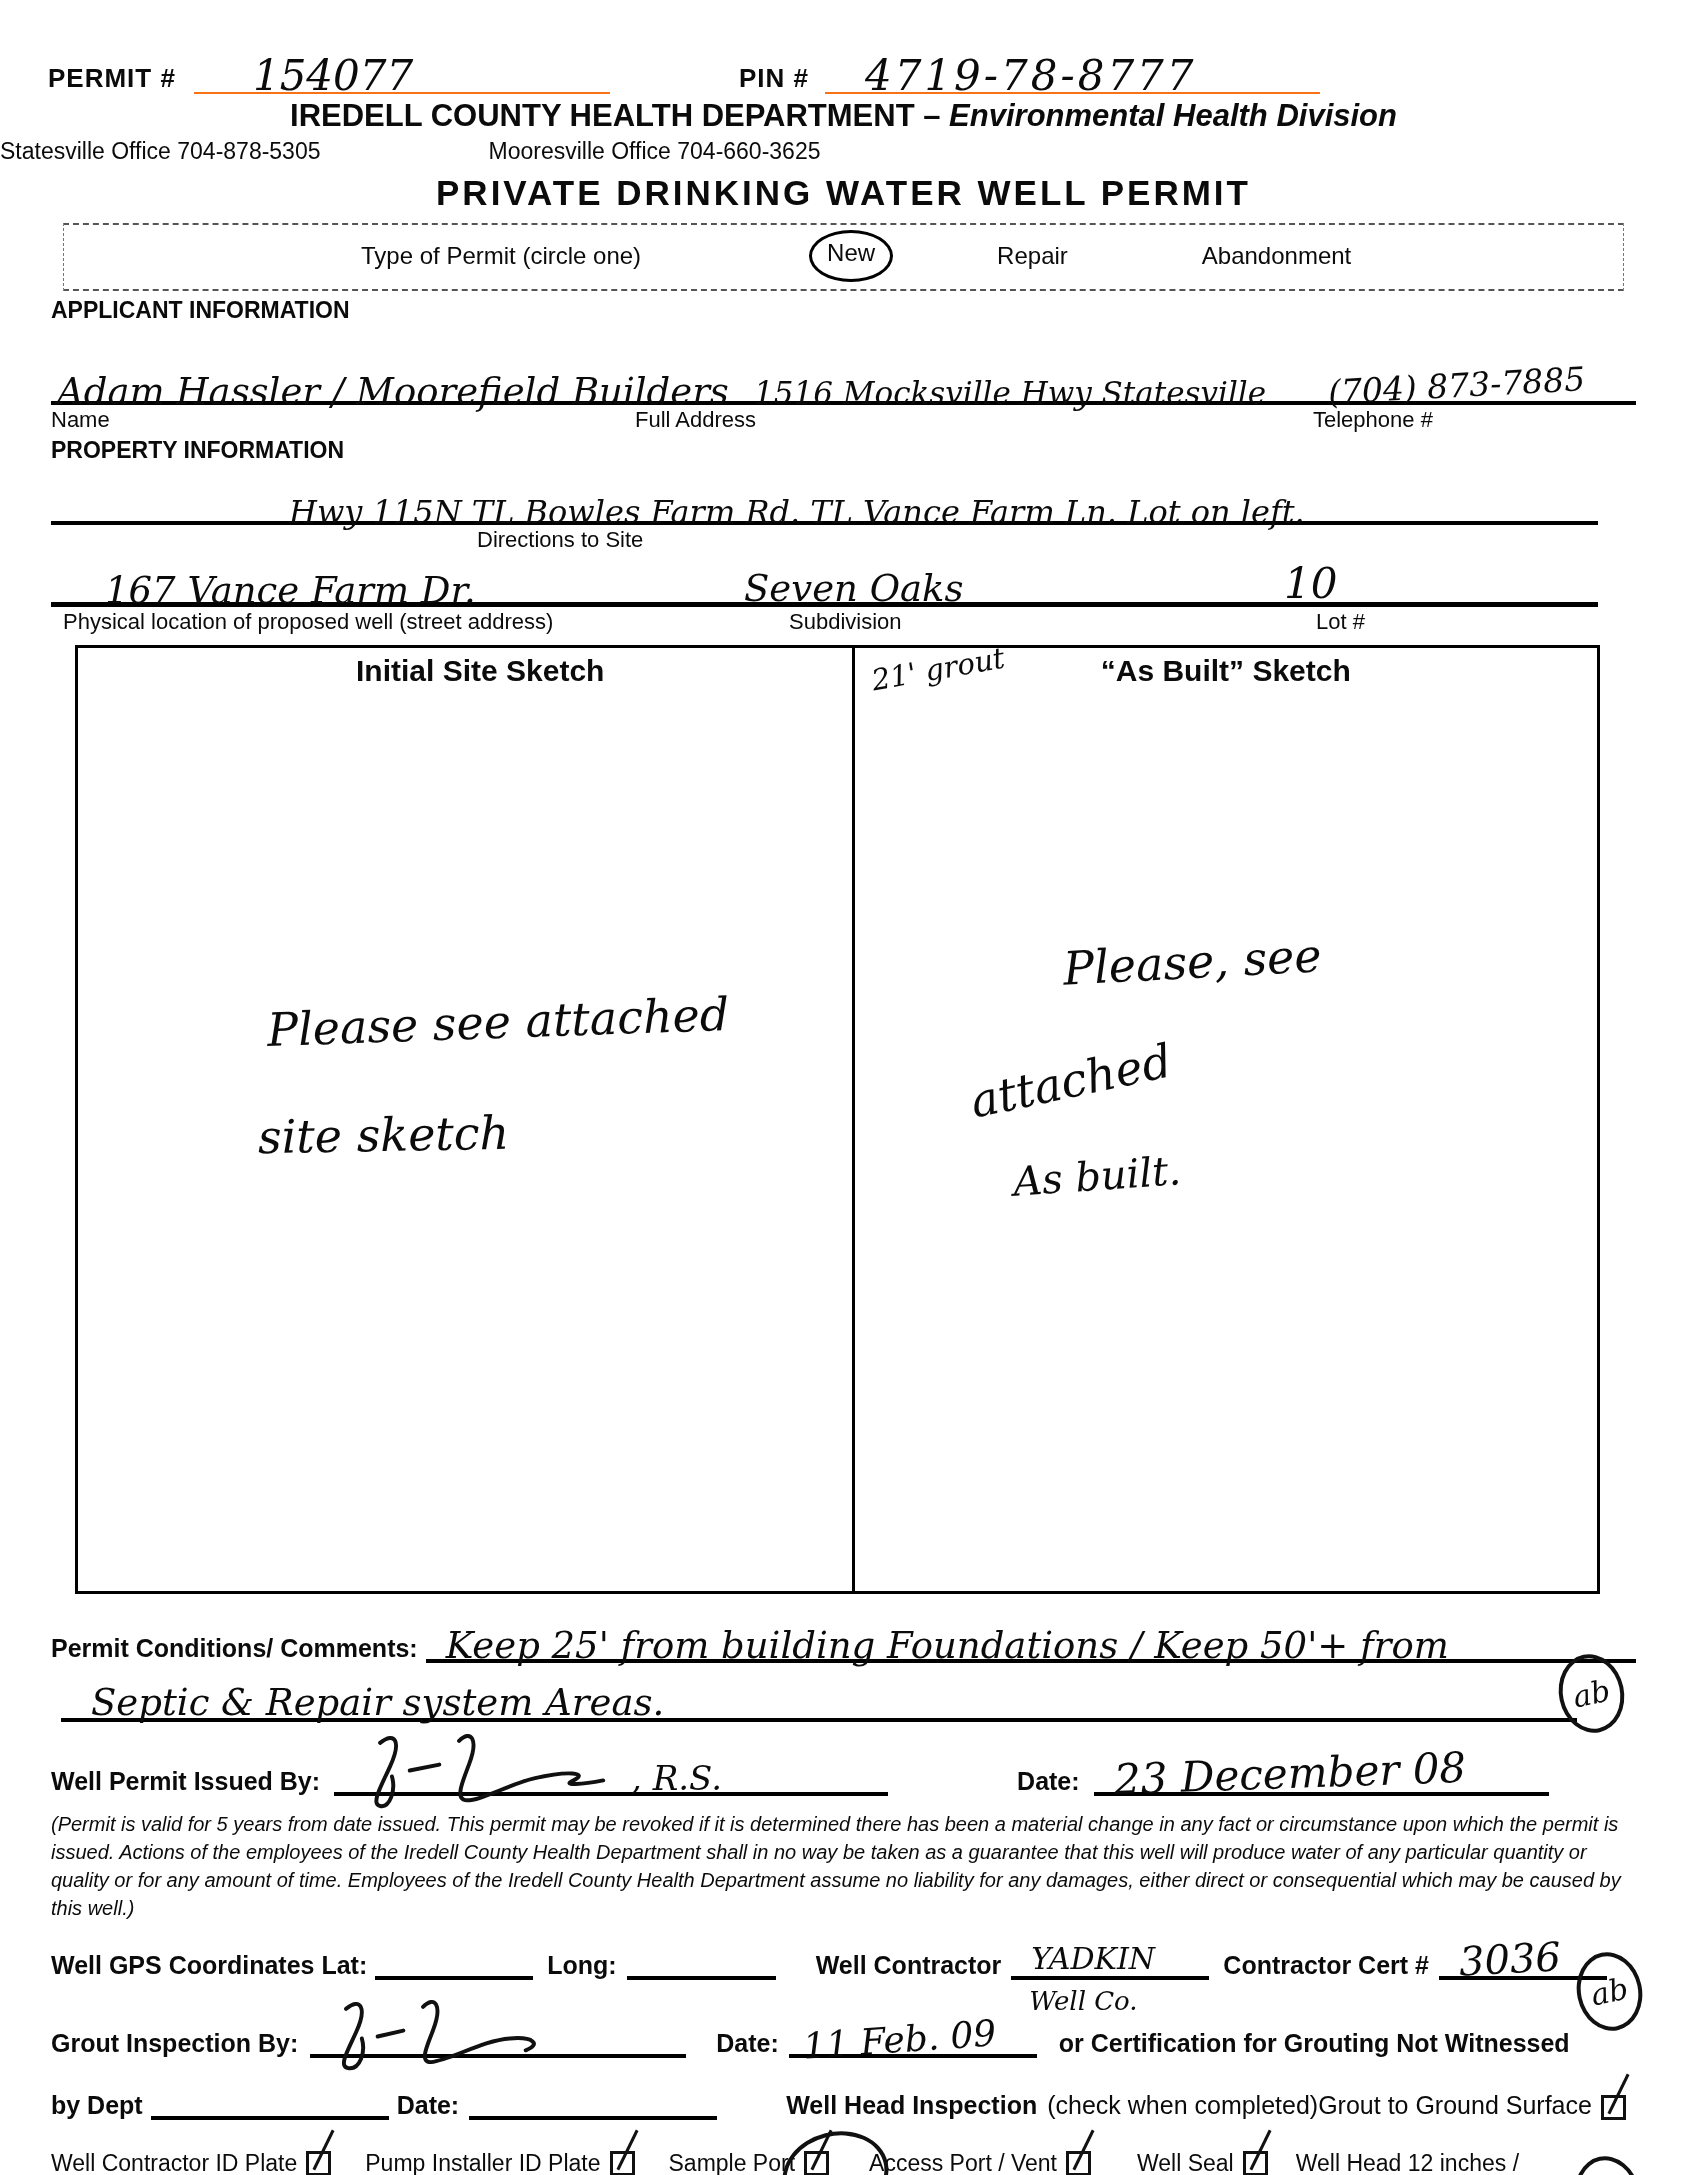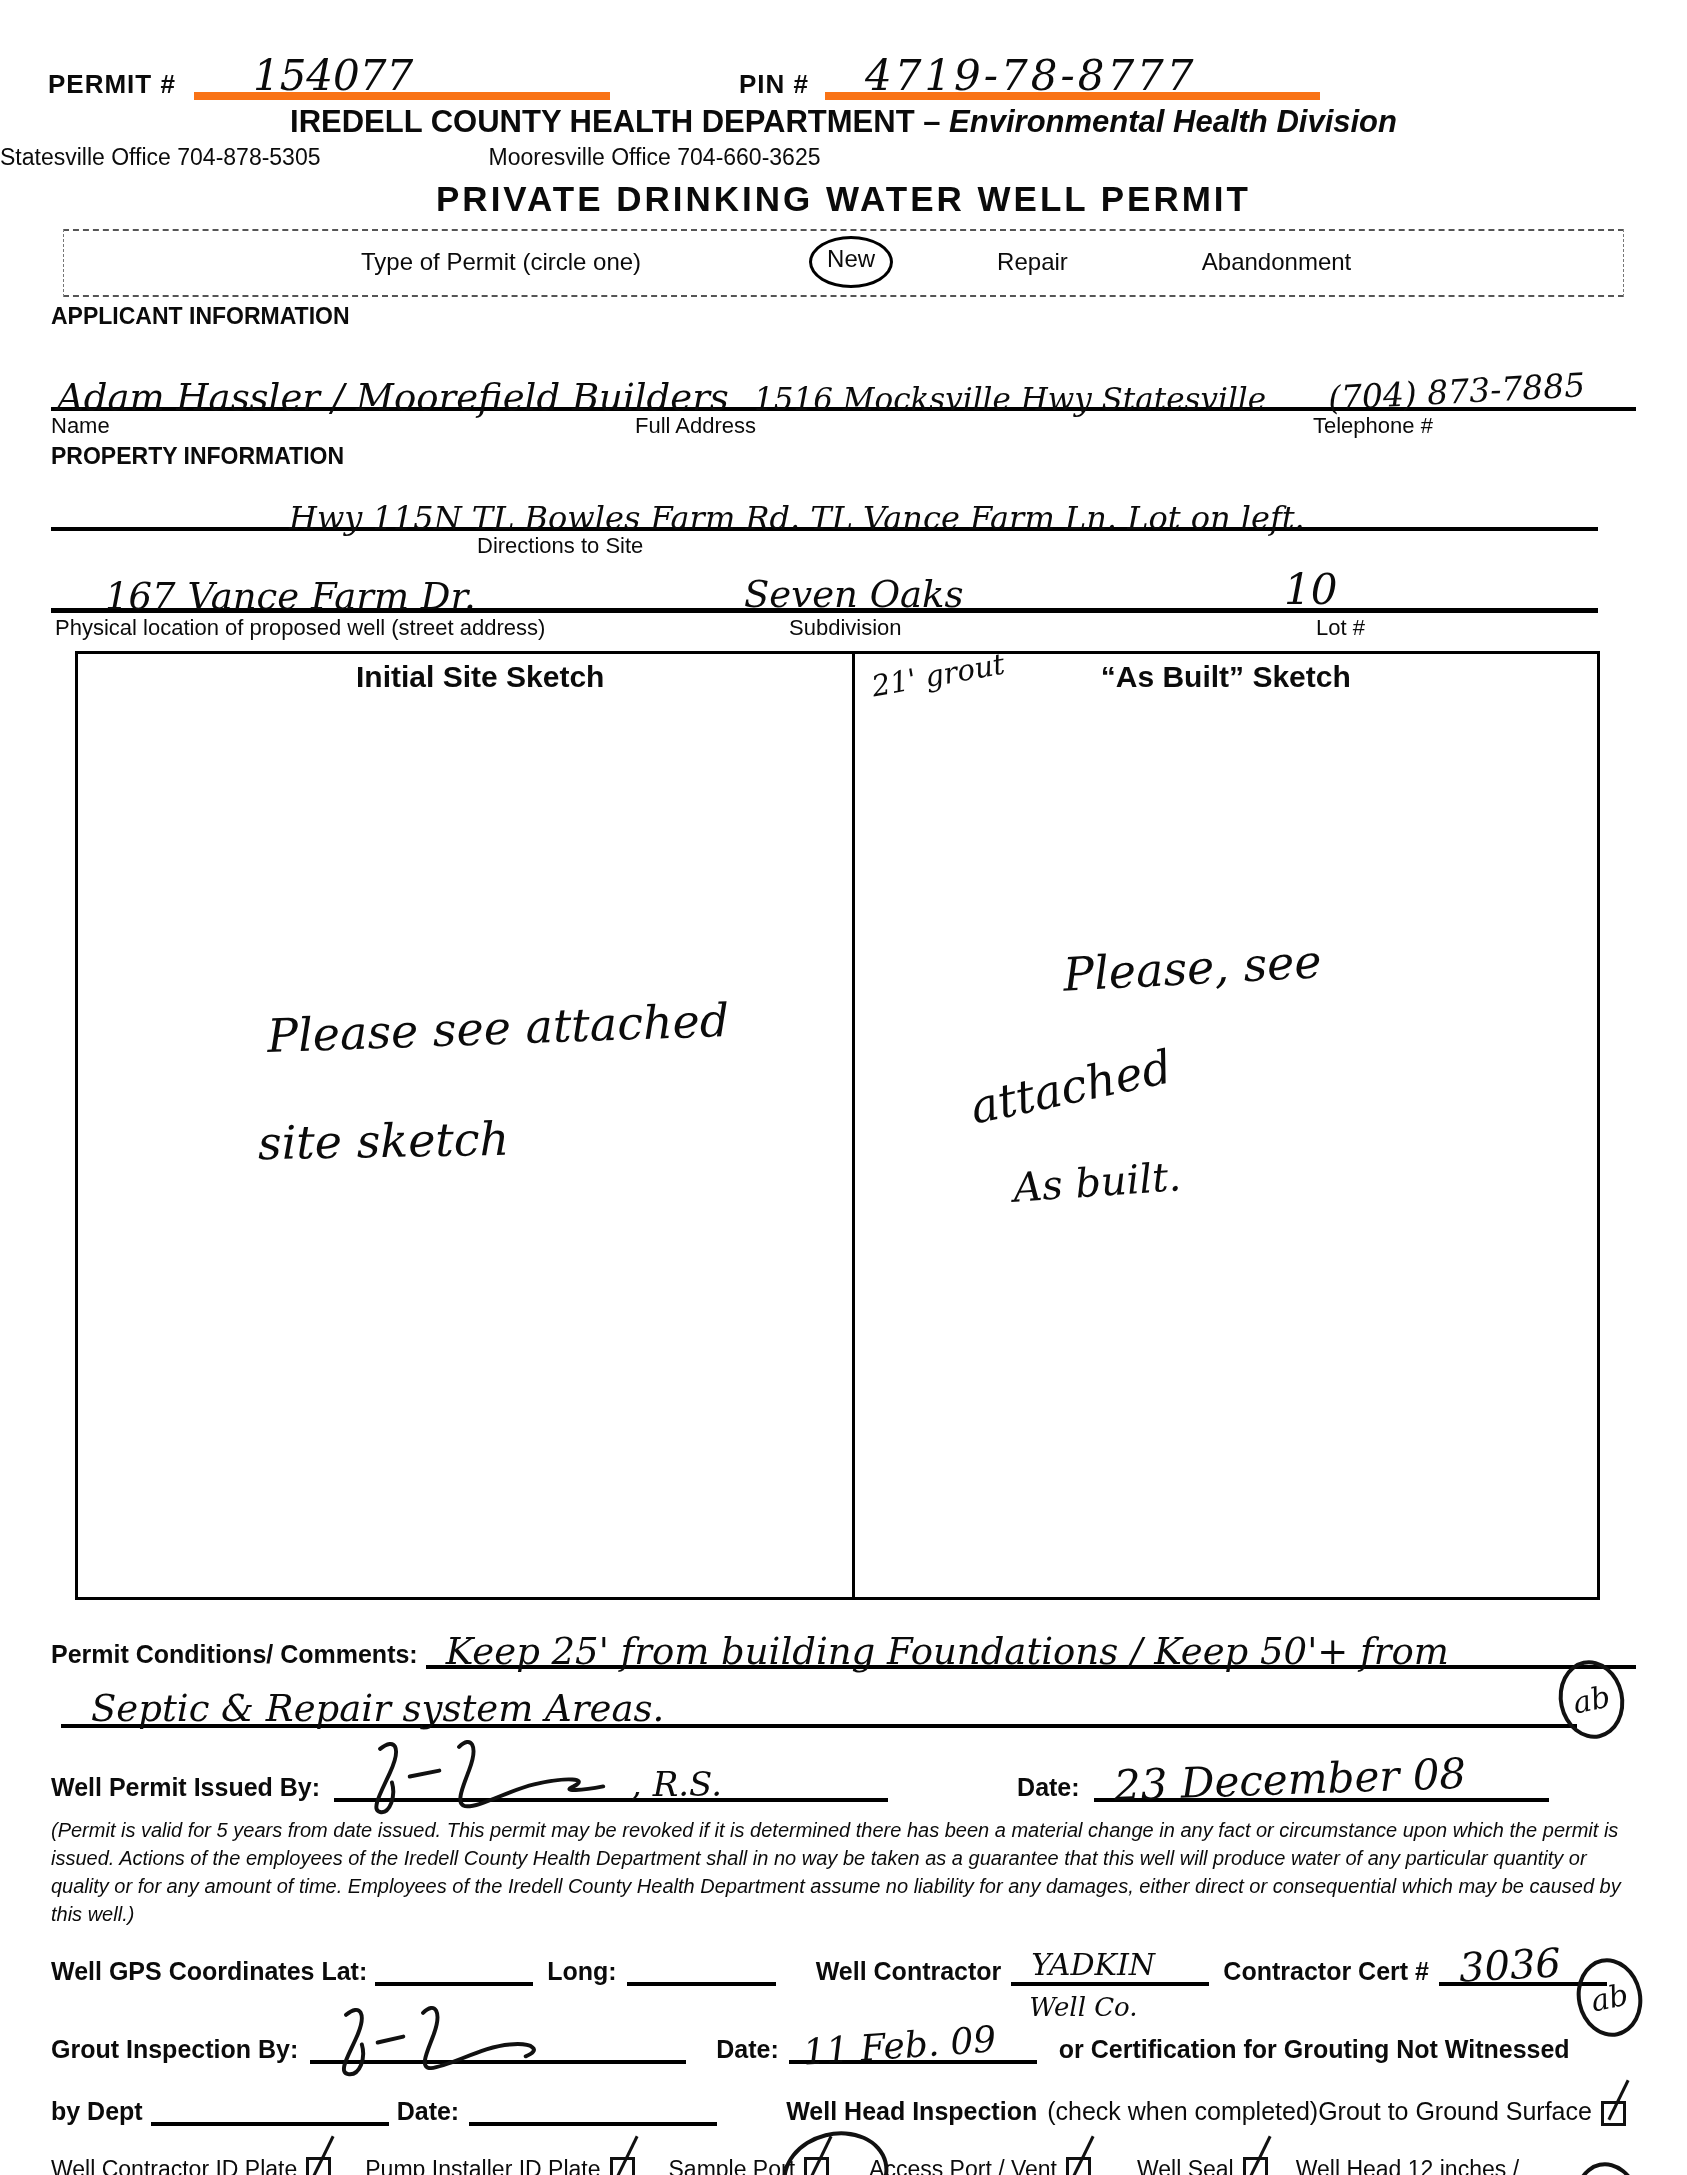--- a/index.html
+++ b/index.html
@@ -3,21 +3,21 @@
 <meta charset="utf-8">
 <style>
   html,body{margin:0;padding:0;background:#fff;}
   .page{width:1687px;height:2175px;background:#fff;color:#0b0b0b;position:relative;overflow:hidden;
         font-family:"Liberation Sans",sans-serif;}
   .hw{font-family:"DejaVu Serif",serif;font-style:italic;white-space:nowrap;}
 
   
   .permit-row{display:flex;align-items:flex-end;padding:46px 40px 0 48px;}
   .permit-row .lbl{font-size:26px;font-weight:bold;letter-spacing:1px;}
-  .ufield{display:inline-block;border-bottom:8px solid #f97316;position:relative;height:46px;}
+  .ufield{display:inline-block;border-bottom:2px solid #f97316;position:relative;height:46px;}
   .ufield .hw{position:absolute;bottom:-8px;left:28px;}
   .dept-line{text-align:center;font-size:31px;font-weight:bold;margin-top:4px;}
   .dept-line .ital{font-style:italic;}
   .offices{display:flex;justify-content:flex-start;gap:168px;font-size:23px;margin-top:4px;}
   .form-title{text-align:center;font-size:35px;font-weight:bold;letter-spacing:3px;margin-top:8px;}
 
   
   .type-box{margin:10px 63px 0 63px;border:2px dashed #555;border-left:1px dashed #777;border-right:1px dashed #777;
             display:flex;align-items:center;font-size:24px;padding:5px 0 7px 0;}
   .type-box .tlabel{margin-left:297px;}
@@ -116,21 +116,21 @@
   </div>
   <div class="labels-row" style="height:26px;">
     <span style="left:426px;">Directions to Site</span>
   </div>
   <div class="hw-line" style="height:51px;margin-right:89px;border-bottom-width:5px;">
     <span class="hw" style="left:54px;bottom:-10px;font-size:37px;">167 Vance Farm Dr.</span>
     <span class="hw" style="left:693px;bottom:-8px;font-size:37px;">Seven Oaks</span>
     <span class="hw" style="left:1233px;bottom:-6px;font-size:42px;">10</span>
   </div>
   <div class="labels-row" style="height:30px;">
-    <span style="left:4px;">Physical location of proposed well (street address)</span>
+    <span style="left:12px;">Physical location of proposed well (street address)</span>
     <span style="left:738px;">Subdivision</span>
     <span style="left:1265px;">Lot #</span>
   </div>
 
   <div class="sketch-box">
     <div class="sk sk-left">
       <div class="sk-title">Initial Site Sketch</div>
       <span class="hw" style="top:347px;left:158px;transform:rotate(-2deg);">Please see attached</span>
       <span class="hw" style="top:460px;left:149px;transform:rotate(-1deg);">site sketch</span>
     </div>

